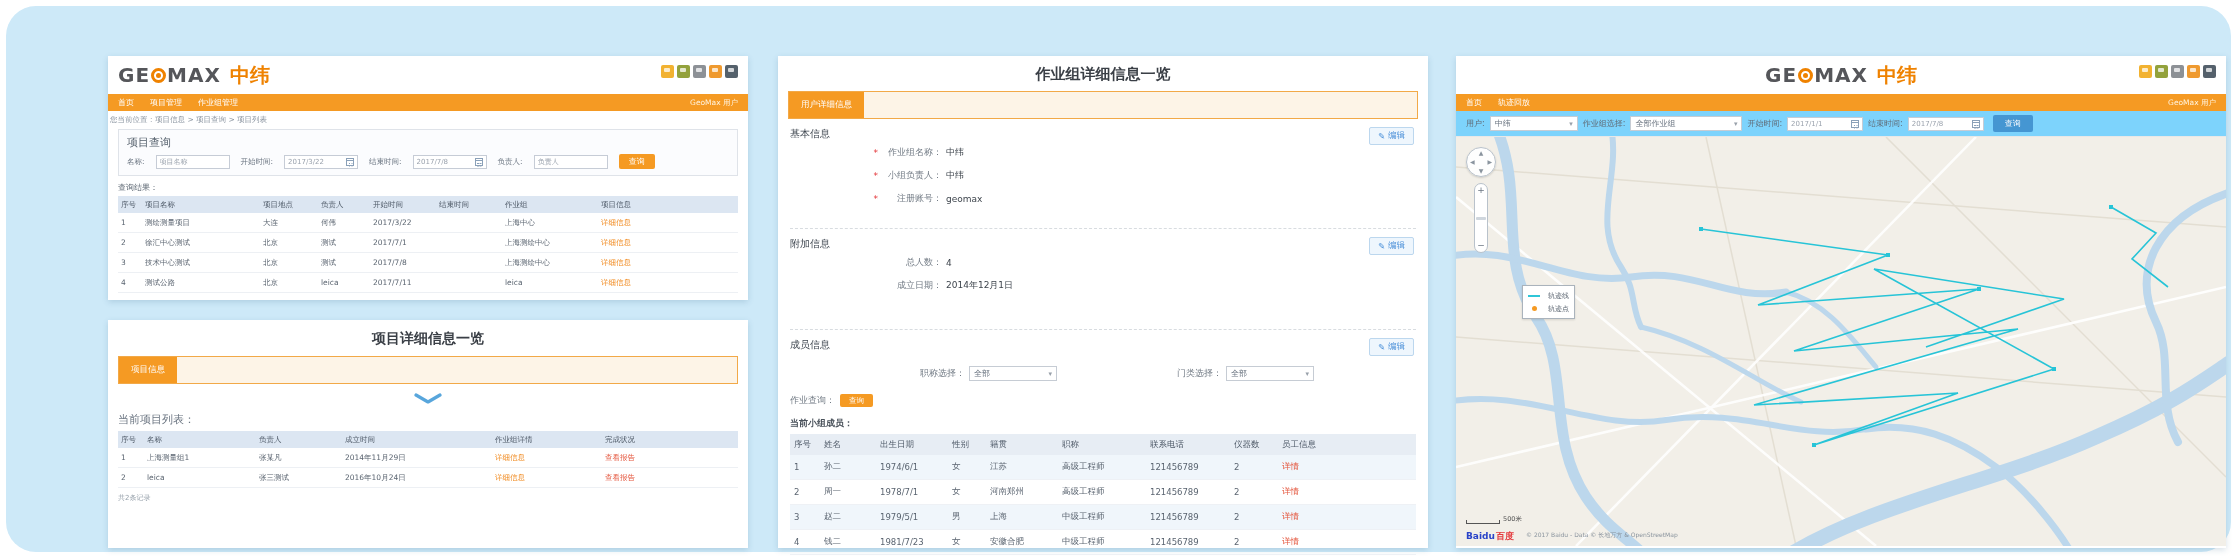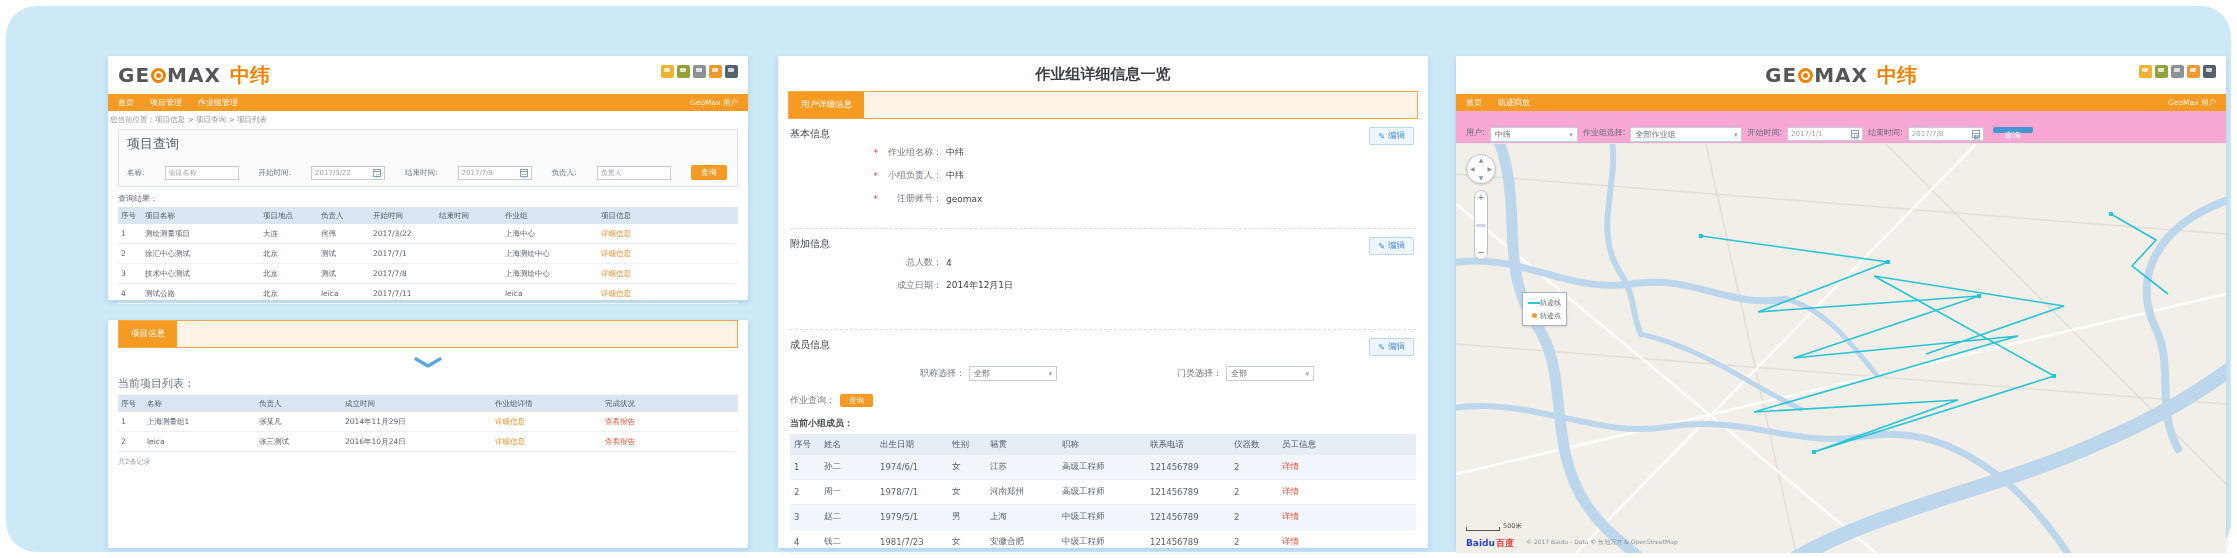--- a/index.html
+++ b/index.html
@@ -29,22 +29,22 @@
 
 .nav{height:17px;background:#f59a23;display:flex;align-items:center;padding:0 10px;color:#fff;font-size:8px;gap:4px}
 .navitems{display:flex;gap:16px}
 .nav-it{cursor:pointer;white-space:nowrap}
 .sp{flex:1}
 .navuser{font-size:7.5px;color:#fff3de}
 
 
 .crumb{font-size:7.5px;color:#8a94a0;padding:4px 2px 2px}
 .qbox{margin:2px 10px 0;border:1px solid #dfe3e9;background:#fbfcfe;padding:5px 8px 6px}
-.qtitle{font-size:13px;color:#55606c;margin-bottom:12px}
-.qrow{display:flex;align-items:center;gap:20px;font-size:7.5px;color:#6a7480}
+.qtitle{font-size:11px;color:#55606c;margin-bottom:4px}
+.qrow{display:flex;align-items:center;gap:11px;font-size:7.5px;color:#6a7480}
 .ql{white-space:nowrap}
 .tinput{display:inline-flex;align-items:center;justify-content:space-between;width:74px;height:14px;border:1px solid #c6ccd6;background:#fff;padding:0 3px;font-size:7px;color:#9aa2ad;overflow:hidden}
 .tinput i{white-space:nowrap;overflow:hidden}
 .cal{display:inline-block;width:8px;height:8px;border:1px solid #8aa0b8;background:#fff;position:relative;flex:none}
 .cal::before{content:"";position:absolute;left:0;right:0;top:1.5px;height:1px;background:#8aa0b8}
 .cal::after{content:"";position:absolute;left:1.5px;top:4px;width:1.5px;height:1.5px;background:#8aa0b8;box-shadow:2.5px 0 #8aa0b8,0 2.5px #8aa0b8,2.5px 2.5px #8aa0b8}
 .btn-orange{display:inline-block;background:#f59a23;color:#fff;font-size:8px;line-height:1;padding:3.5px 10px;border-radius:2px;cursor:pointer;white-space:nowrap}
 .btn-orange.sm{padding:2.5px 9px;font-size:7.5px}
 .result{font-size:8px;color:#55606c;padding:6px 10px 3px}
 table{border-collapse:collapse}
@@ -91,38 +91,38 @@
 .curlabel{font-size:9px;color:#4a525b;padding:5px 0 4px;font-weight:bold}
 .t2{width:100%;font-size:8.5px;color:#5a6470;table-layout:fixed}
 .t2 th{background:#e7edf4;font-weight:normal;text-align:left;padding:4.5px 4px;color:#4f5a68;white-space:nowrap;overflow:hidden}
 .t2 td{padding:6px 4px;border-bottom:1px solid #eef1f5;white-space:nowrap;overflow:hidden}
 .t2 tbody tr:nth-child(odd){background:#f0f6fb}
 .t2 th:nth-child(1){width:30px}.t2 th:nth-child(2){width:56px}.t2 th:nth-child(3){width:72px}
 .t2 th:nth-child(4){width:38px}.t2 th:nth-child(5){width:72px}.t2 th:nth-child(6){width:88px}
 .t2 th:nth-child(7){width:84px}.t2 th:nth-child(8){width:48px}
 
 
-.toolbar{height:26px;display:flex;gap:5px;padding:16px 10px;font-size:8px;color:#606a75;border-bottom:1px solid #e8e8e8;background:#f9a8d4}
+.toolbar{height:26px;display:flex;align-items:center;gap:5px;padding:0 10px;font-size:8px;color:#606a75;border-bottom:1px solid #e8e8e8;background:#7dd3fc}
 .toolbar label{white-space:nowrap}
 .toolbar .selbox{height:15px}
 .w1{width:64px}.w2{width:112px}.w3{width:76px}
 .btn-blue{background:#4596d2;color:#fff;font-size:8px;padding:3px 12px;border-radius:2px;cursor:pointer;margin-left:4px;white-space:nowrap}
 .map{position:relative;width:100%;height:409px;overflow:hidden;background:#f2efe8}
 .map svg{position:absolute;left:0;top:0;width:100%;height:100%}
 .pan{position:absolute;left:10px;top:10px;width:30px;height:30px;border-radius:50%;background:rgba(255,255,255,.92);border:1px solid #b9c2cb;box-shadow:0 1px 2px rgba(0,0,0,.15);cursor:pointer}
 .pan span{position:absolute;font-size:6px;color:#8a949e;line-height:1}
 .pan .up{top:2px;left:50%;transform:translateX(-50%)}
 .pan .down{bottom:2px;left:50%;transform:translateX(-50%)}
 .pan .left{left:3px;top:50%;transform:translateY(-50%)}
 .pan .right{right:3px;top:50%;transform:translateY(-50%)}
 .zoombar{position:absolute;left:18px;top:46px;width:14px;height:70px;background:#fff;border:1px solid #b9c2cb;border-radius:7px;display:flex;flex-direction:column;align-items:center;justify-content:space-between;padding:2px 0;font-size:9px;color:#6a7480}
 .zoombar span{cursor:pointer;line-height:1}
 .znotch{width:10px;height:3px;background:#cfd6dd;border-radius:1px}
 .legend{position:absolute;left:66px;top:148px;background:#fff;border:1px solid #aab3bc;padding:3px 5px;font-size:7px;color:#5a6470;box-shadow:0 1px 2px rgba(0,0,0,.12)}
-.lrow{display:flex;align-items:center;gap:0;padding:1.5px 0}
+.lrow{display:flex;align-items:center;gap:8px;padding:1.5px 0}
 .lsw{display:inline-block}
 .lsw.c1{width:12px;height:2px;background:#2fc6d8}
 .lsw.c2{width:5px;height:5px;border-radius:50%;background:#f59a23;margin:0 3.5px}
 .scalebar{position:absolute;left:10px;bottom:22px;font-size:6.5px;color:#555;display:flex;align-items:flex-end;gap:3px}
 .sline{width:34px;height:4px;border:1px solid #555;border-top:0}
 .baidu-logo{position:absolute;left:10px;bottom:5px;font-size:9px;line-height:1}
 .baidu-logo b{color:#2a43c8;font-weight:bold}
 .baidu-logo em{color:#e4393c;font-weight:bold;margin-left:1px}
 .attr{position:absolute;left:70px;bottom:6px;font-size:6px;color:#8a949e;white-space:nowrap}
 </style>
@@ -234,20 +234,21 @@
           <td>2017/7/11</td>
           <td></td>
           <td>leica</td>
           <td class="lnk-o">详细信息</td>
         </tr>
       </tbody>
   </table>
 </section>
 
 <section class="panel" id="p2">
+  <div class="ptitle">项目详细信息一览</div>
   <div class="obar">
     <span class="otab">项目信息</span>
   </div>
   <div class="chevwrap">
     <svg width="30" height="11" viewBox="0 0 30 11">
         <polyline points="3,2 15,9 27,2" fill="none" stroke="#58a6dc" stroke-width="3.2" stroke-linecap="round" stroke-linejoin="round"></polyline>
       </svg>
   </div>
   <div class="note2">当前项目列表：</div>
   <table class="t3">

